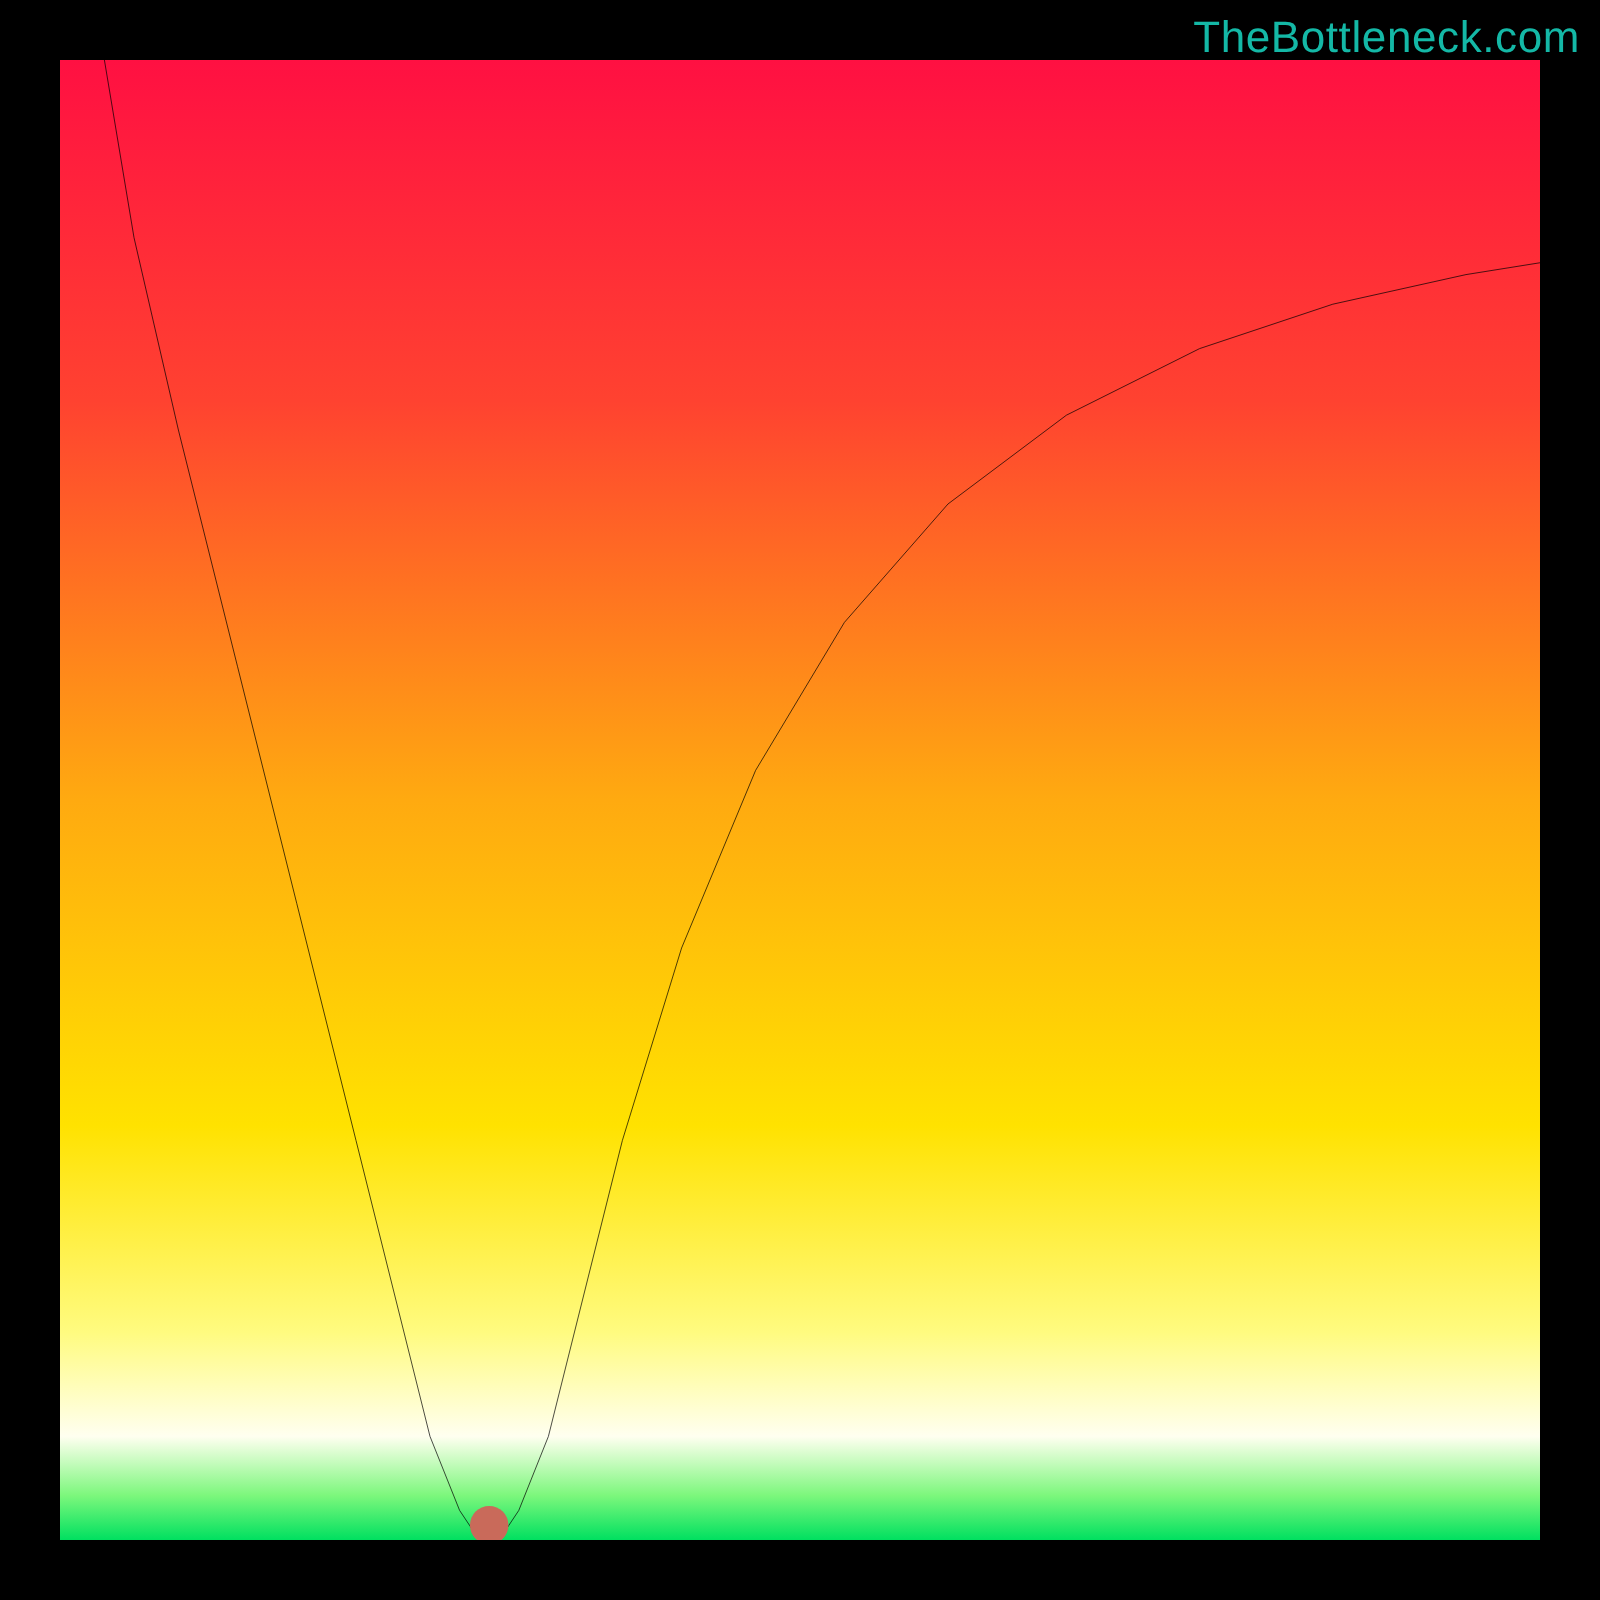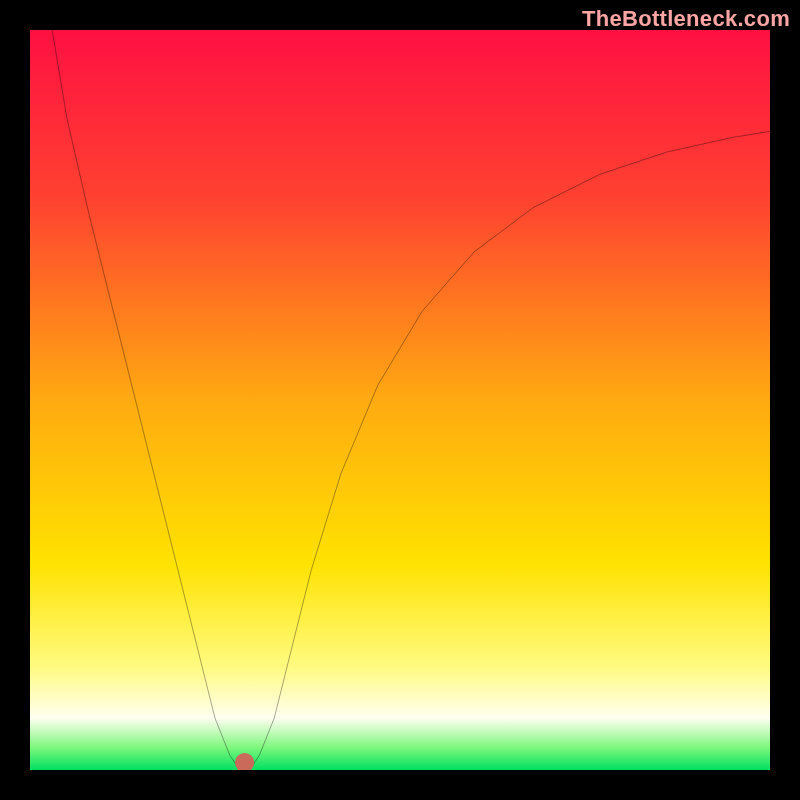--- a/index.html
+++ b/index.html
@@ -24,22 +24,22 @@
     left: 0;
     top: 0;
     width: 740px;
     height: 740px;
   }
   .watermark {
     position: absolute;
     top: 6px;
     right: 10px;
     font-size: 22px;
-    font-weight: 700;
-    color: #fca5a5;
+    font-weight: 400;
+    color: #14b8a6;
     letter-spacing: 0.3px;
     user-select: none;
   }
 </style>
 </head>
 <body>
 
 <div class="frame">
   <svg class="plot" viewBox="0 0 100 100" preserveAspectRatio="none">
     <defs>

